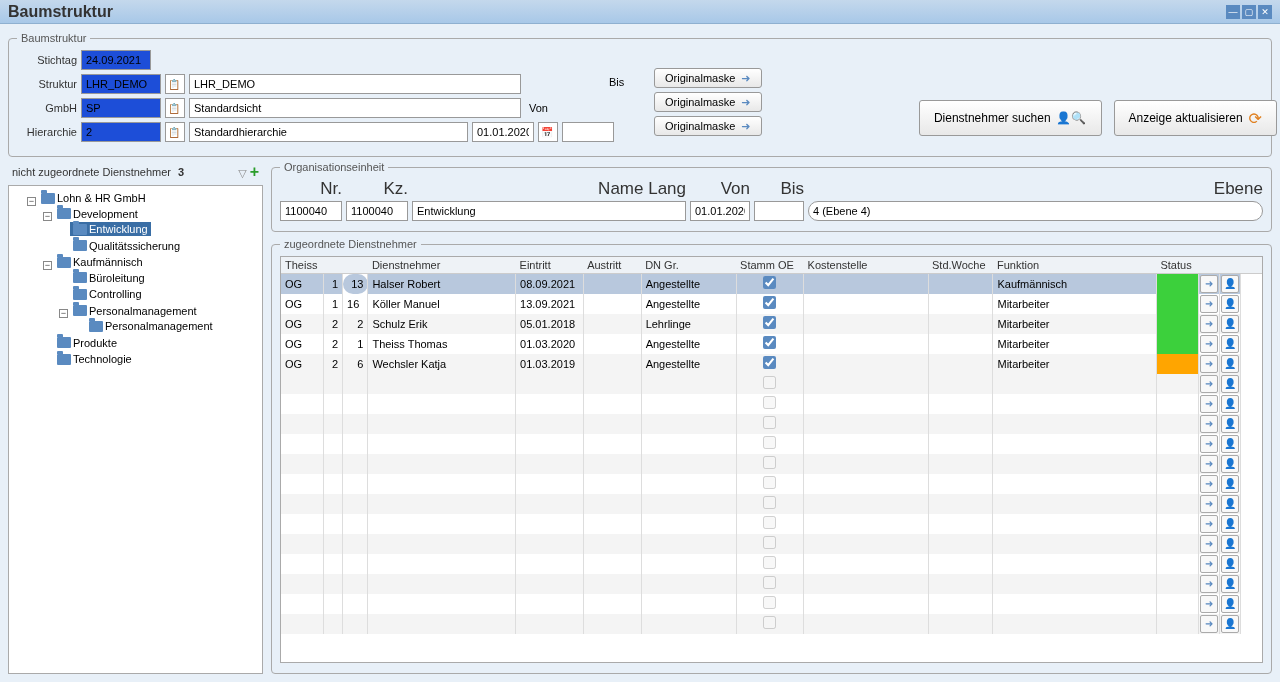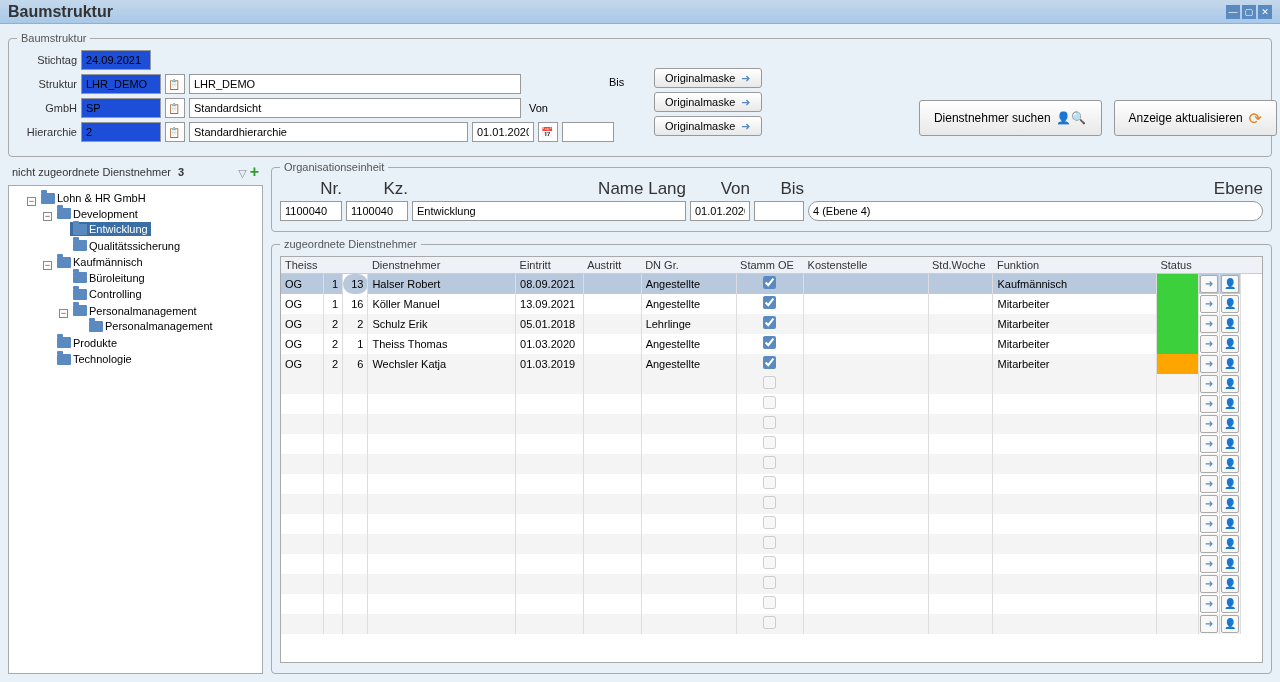--- a/index.html
+++ b/index.html
@@ -262,21 +262,21 @@
                     <td></td>
                     <td></td>
                     <td>Kaufmännisch</td>
                     <td class="status-cell status-green"></td>
                     <td class="action-cell"><button class="action-btn">➜</button></td>
                     <td class="action-cell"><button class="action-btn">👤</button></td>
                   </tr>
                   <tr class="">
                     <td>OG</td>
                     <td style="text-align: right;">1</td>
-                    <td style="text-align: right;">16</td>
+                    <td style="">16</td>
                     <td>Köller Manuel</td>
                     <td>13.09.2021</td>
                     <td></td>
                     <td>Angestellte</td>
                     <td style="text-align: center;"><input type="checkbox" class="checkbox" checked="" style=""></td>
                     <td></td>
                     <td></td>
                     <td>Mitarbeiter</td>
                     <td class="status-cell status-green"></td>
                     <td class="action-cell"><button class="action-btn">➜</button></td>

